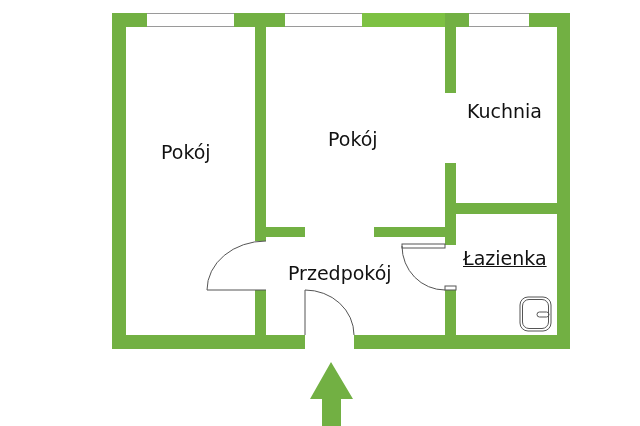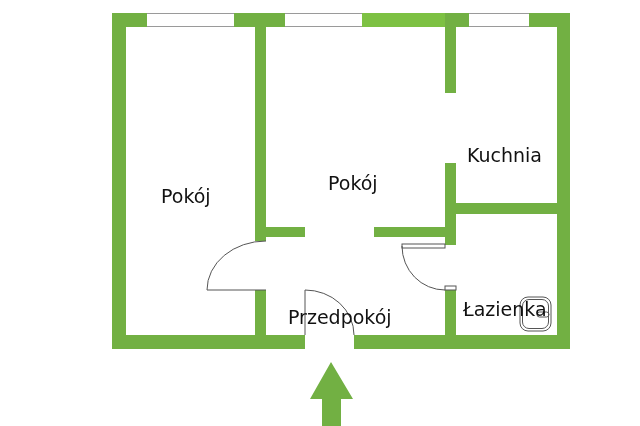--- a/index.html
+++ b/index.html
@@ -1,18 +1,18 @@
 <!DOCTYPE html>
 <html><head>
 <meta charset="utf-8">
 <style>
   html, body { margin:0; padding:0; background:#ffffff; }
   body { width:640px; height:426px; position:relative; overflow:hidden; font-family:"DejaVu Sans", sans-serif; }
   svg { position:absolute; left:0; top:0; }
-  .label { position:absolute; color:#111; font-size:19px; font-family:"DejaVu Sans", sans-serif; white-space:nowrap;margin-top:44px; }
+  .label { position:absolute; color:#111; font-size:19px; font-family:"DejaVu Sans", sans-serif; white-space:nowrap; }
 </style>
 </head>
 <body>
 
 <svg width="640" height="426" viewBox="0 0 640 426">
   <g fill="#72b043">
 
     <rect x="112" y="13" width="458" height="14"></rect>
     <rect x="362" y="13" width="83" height="14" fill="#7dc143"></rect>
 
@@ -75,13 +75,13 @@
 
   <g fill="#72b043">
     <polygon points="331,362 353,399 341,399 341,426 322,426 322,399 310,399"></polygon>
   </g>
 </svg>
 
 <div class="label" style="left:161px; top:141px;">Pokój</div>
 <div class="label" style="left:328px; top:128px;">Pokój</div>
 <div class="label" style="left:467px; top:100px;">Kuchnia</div>
 <div class="label" style="left:288px; top:262px;text-align:center;">Przedpokój</div>
-<div class="label" style="left:463px; top:254px;">Łazienka</div>
+<div class="label" style="left:463px; top:247px;text-decoration:underline;">Łazienka</div>
 
 </body></html>

